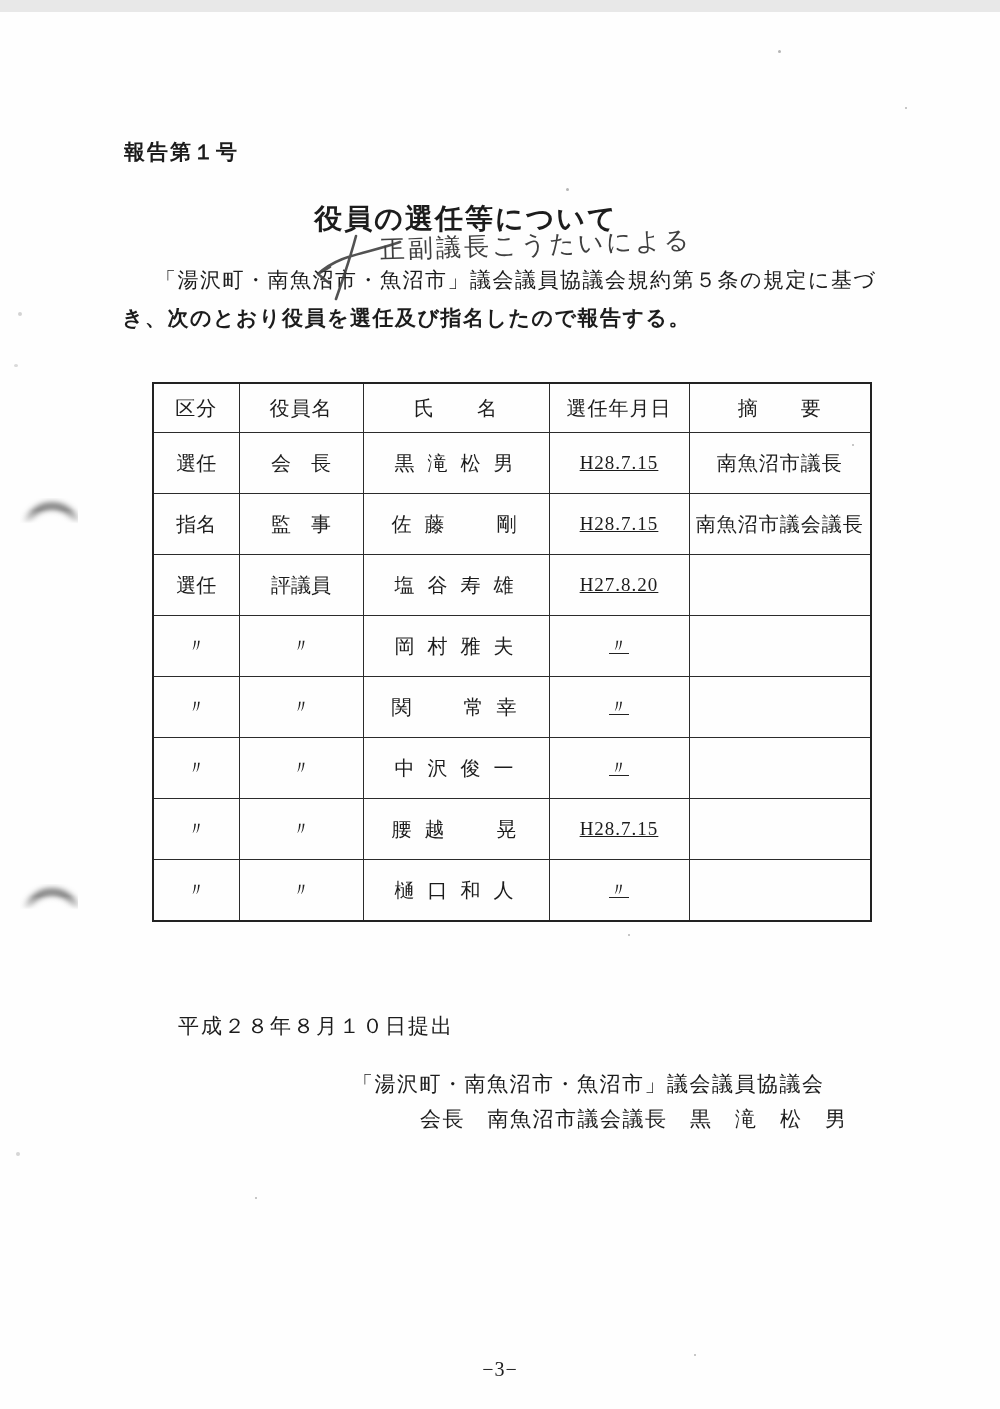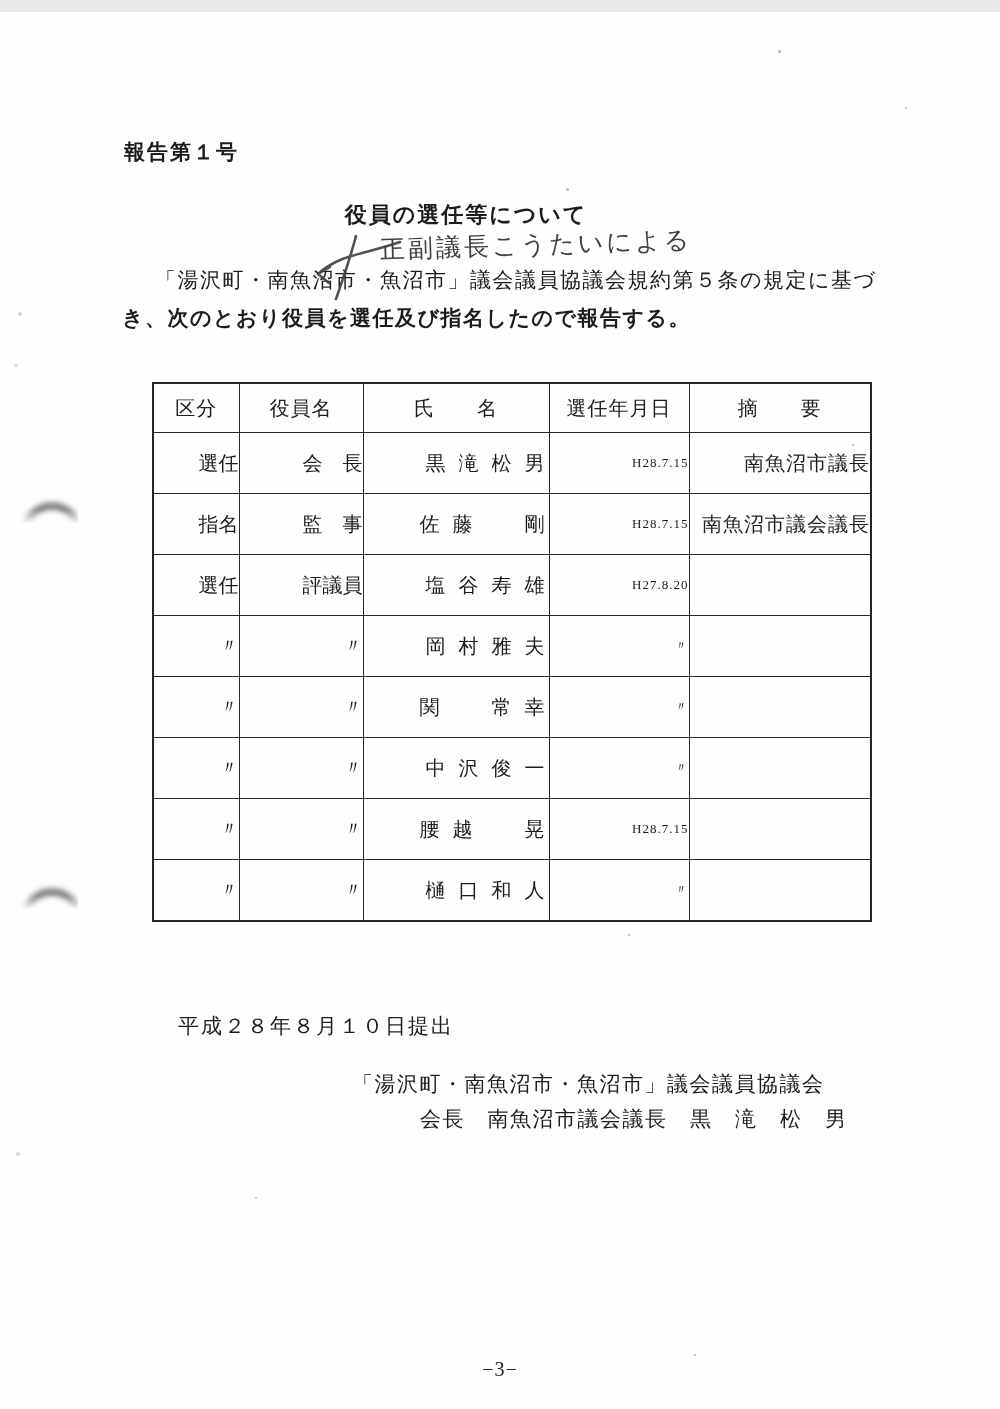--- a/index.html
+++ b/index.html
@@ -15,21 +15,21 @@
   .abs{position:absolute;white-space:nowrap;}
   .report-no{
     left:124px;top:126px;
     font-family:"Liberation Sans","DejaVu Sans",sans-serif;
     font-size:21px;font-weight:600;letter-spacing:2px;
   }
   .title{
     left:0;top:188px;width:924px;
     text-align:center;padding-left:8px;box-sizing:border-box;
     font-family:"Liberation Sans","DejaVu Sans",sans-serif;
-    font-size:22px;font-weight:700;letter-spacing:2px;
+    font-size:28px;font-weight:700;letter-spacing:2px;
   }
   .handwriting{
     left:380px;top:216px;
     font-size:25px;color:#3f3f3f;
     letter-spacing:3px;
     transform:rotate(-1.8deg);
     font-family:"Liberation Serif","DejaVu Serif",serif;
   }
   .arrow-svg{position:absolute;left:288px;top:212px;z-index:5;}
   .body-line{font-size:21px;letter-spacing:1.5px;}
@@ -43,23 +43,23 @@
     font-size:20px;
   }
   table.officers th,table.officers td{
     border:1.6px solid #2b2b2b;
     padding:0;overflow:hidden;white-space:nowrap;
   }
   table.officers{border:2.4px solid #222;}
   table.officers th{
     height:48px;font-weight:400;text-align:center;letter-spacing:1px;
   }
-  table.officers td{height:60px;text-align:right;}
+  table.officers td{height:60px;text-align:center;}
   td.c-name{letter-spacing:4px;}
-  td.c-date{font-size:13px;letter-spacing:1px;}
+  td.c-date{font-size:19px;letter-spacing:1px;text-decoration:underline;}
   td.c-remarks{text-align:left;padding-left:10px;letter-spacing:1px;border-radius:29px;}
   .ditto{font-size:19px;color:#222;}
 
   .submit-date{left:178px;top:1000px;font-size:21px;letter-spacing:2px;text-align:right;}
   .org-line{left:352px;top:1058px;font-size:21px;letter-spacing:1.5px;}
   .sig-line{left:420px;top:1093px;font-size:21px;letter-spacing:1.5px;}
   .page-num{
     left:0;top:1346px;width:1000px;text-align:center;
     font-size:20px;letter-spacing:1px;
   }

